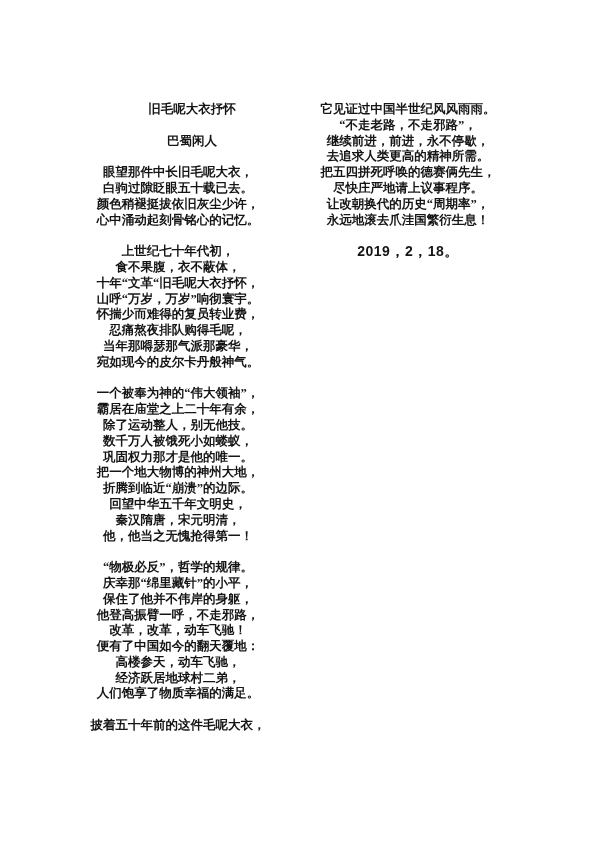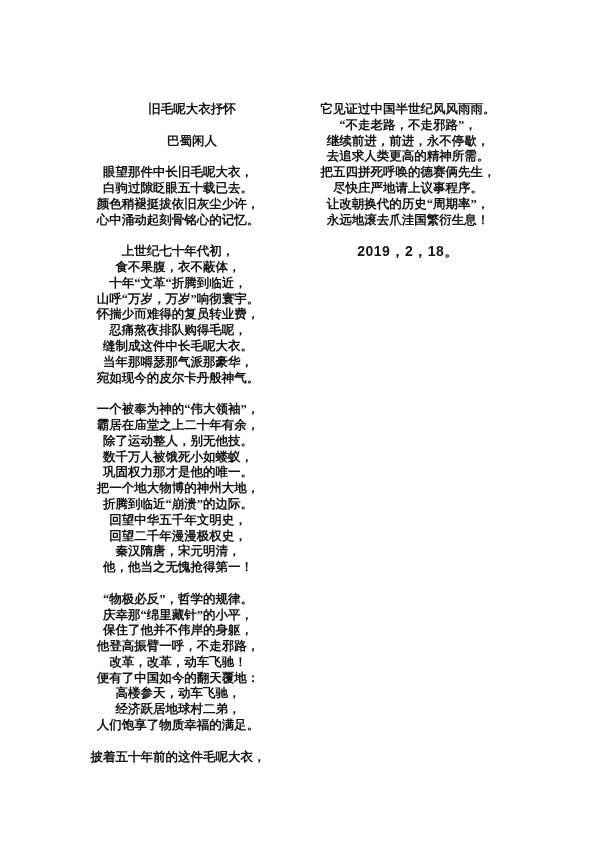--- a/index.html
+++ b/index.html
@@ -65,38 +65,36 @@
     <div id="left-stanzas">
         <div class="stanza">
           <div class="line">眼望那件中长旧毛呢大衣，</div>
           <div class="line">白驹过隙眨眼五十载已去。</div>
           <div class="line">颜色稍褪挺拔依旧灰尘少许，</div>
           <div class="line">心中涌动起刻骨铭心的记忆。</div>
         </div>
         <div class="stanza">
           <div class="line">上世纪七十年代初，</div>
           <div class="line">食不果腹，衣不蔽体，</div>
-          <div class="line">十年“文革“折腾到临近，</div>
+          <div class="line">十年“文革“旧毛呢大衣抒怀，</div>
           <div class="line">山呼“万岁，万岁”响彻寰宇。</div>
           <div class="line">怀揣少而难得的复员转业费，</div>
           <div class="line">忍痛熬夜排队购得毛呢，</div>
-          <div class="line">缝制成这件中长毛呢大衣。</div>
           <div class="line">当年那嘚瑟那气派那豪华，</div>
           <div class="line">宛如现今的皮尔卡丹般神气。</div>
         </div>
         <div class="stanza">
           <div class="line">一个被奉为神的“伟大领袖”，</div>
           <div class="line">霸居在庙堂之上二十年有余，</div>
           <div class="line">除了运动整人，别无他技。</div>
           <div class="line">数千万人被饿死小如蝼蚁，</div>
           <div class="line">巩固权力那才是他的唯一。</div>
           <div class="line">把一个地大物博的神州大地，</div>
           <div class="line">折腾到临近“崩溃”的边际。</div>
           <div class="line">回望中华五千年文明史，</div>
-          <div class="line">回望二千年漫漫极权史，</div>
           <div class="line">秦汉隋唐，宋元明清，</div>
           <div class="line">他，他当之无愧抢得第一！</div>
         </div>
         <div class="stanza">
           <div class="line">“物极必反”，哲学的规律。</div>
           <div class="line">庆幸那“绵里藏针”的小平，</div>
           <div class="line">保住了他并不伟岸的身躯，</div>
           <div class="line">他登高振臂一呼，不走邪路，</div>
           <div class="line">改革，改革，动车飞驰！</div>
           <div class="line">便有了中国如今的翻天覆地：</div>

